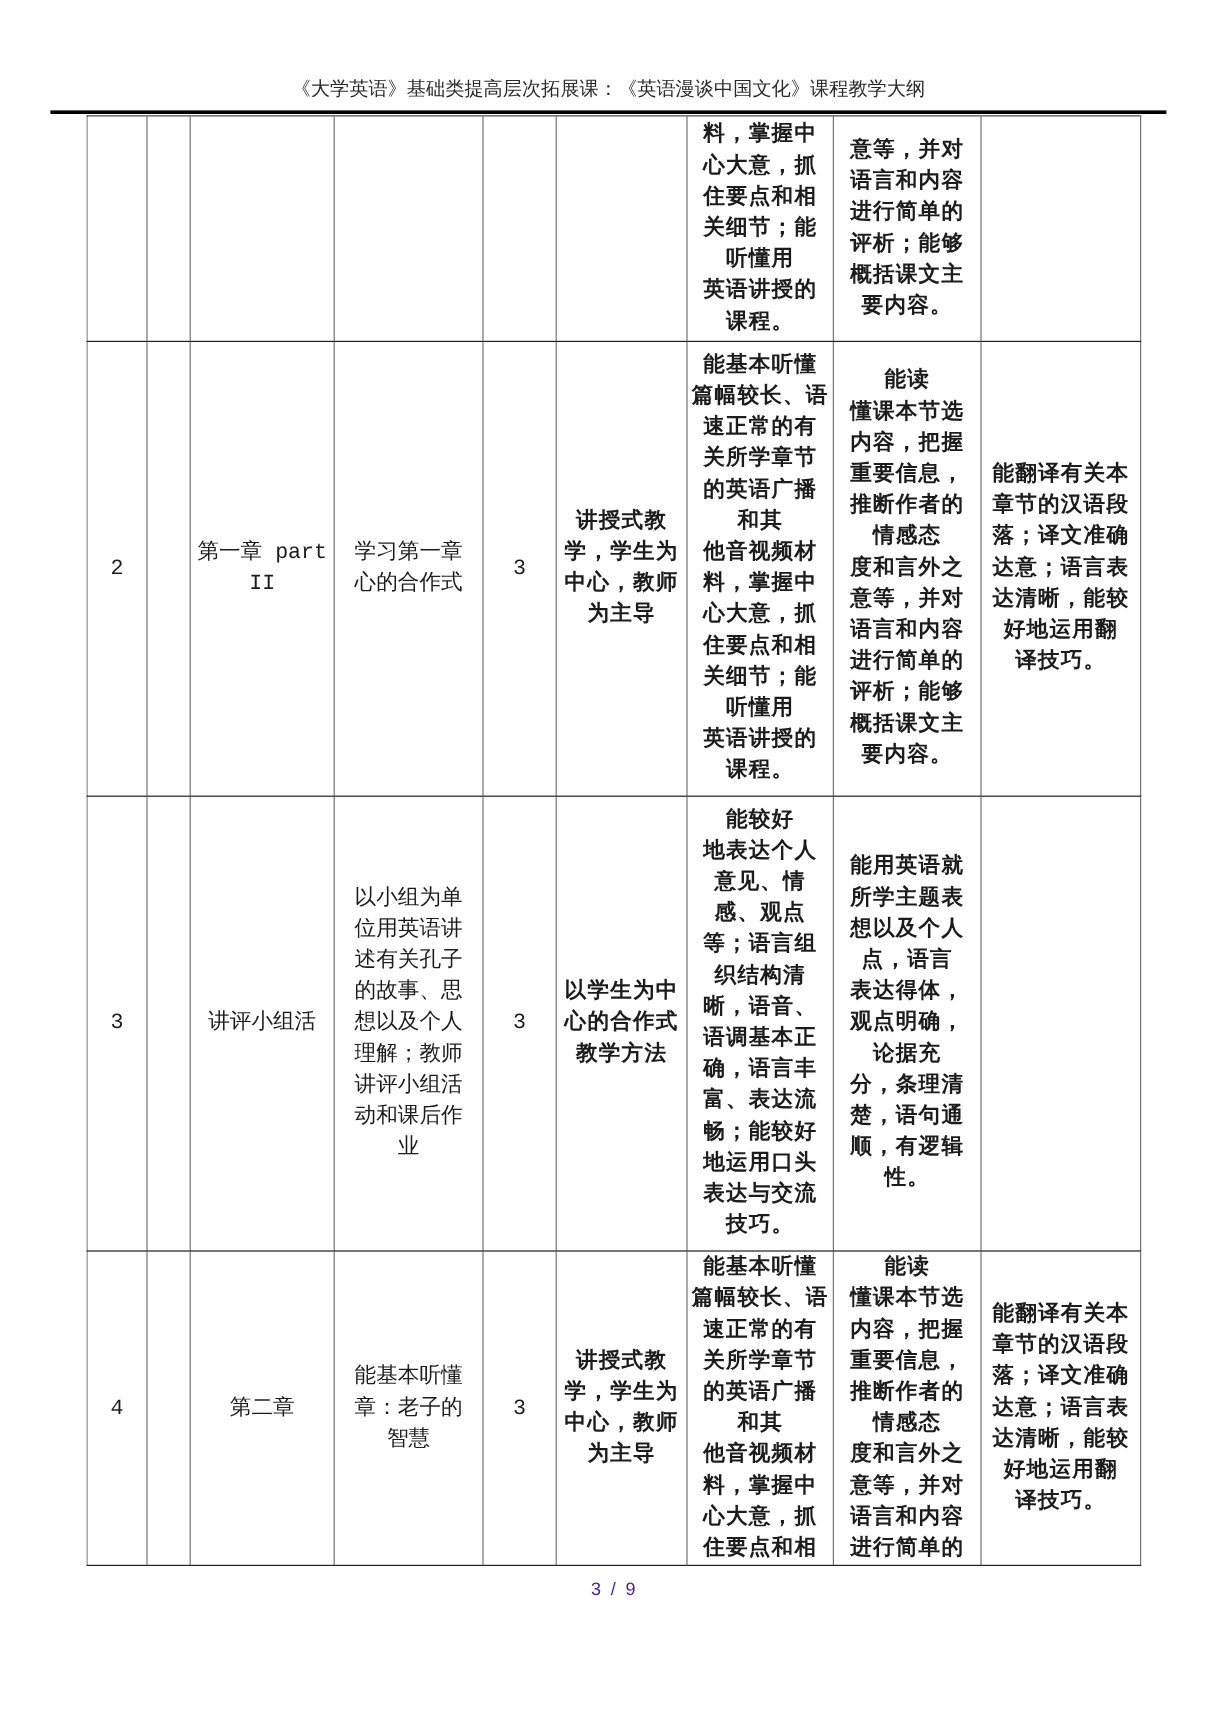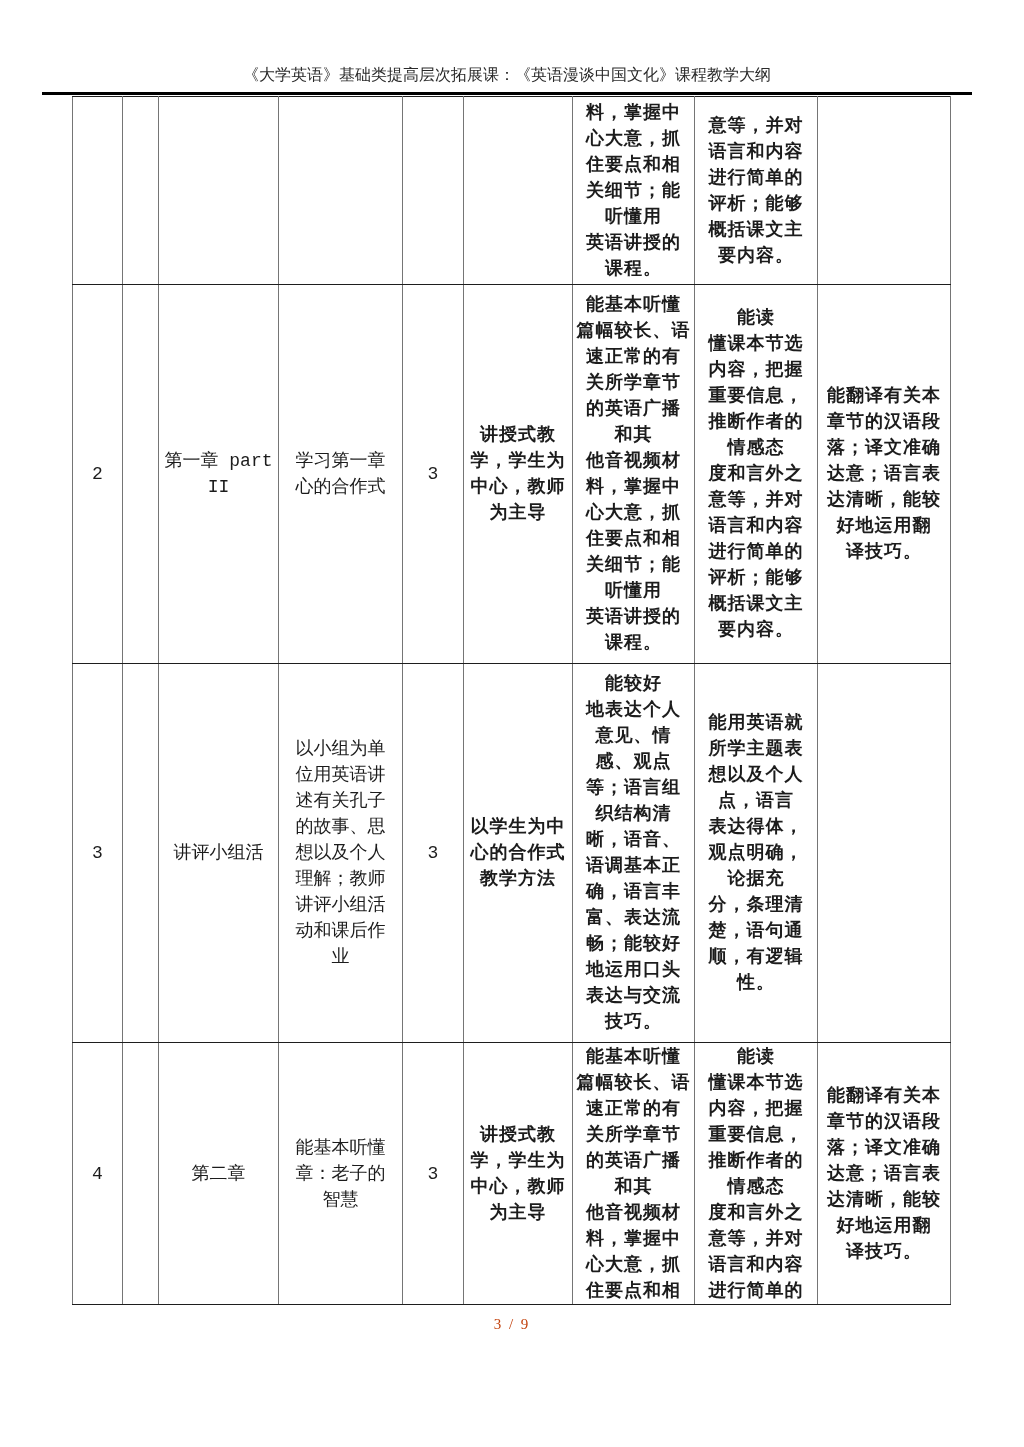--- a/index.html
+++ b/index.html
@@ -59,22 +59,22 @@
   tr.r2 { height: 379px; }
   tr.r3 { height: 379px; }
   tr.r4 { height: 260px; }
   .page-number {
     position: absolute;
     left: 0; top: 1316px;
     width: 100%;
     text-align: center;
     font-size: 15px;
     letter-spacing: 2px;
-    color: #c2410c;
-    font-family: Liberation Serif, serif;
+    color: #4c1d95;
+    font-family: Liberation Sans, sans-serif;
   }
 </style>
 </head>
 <body>
 
 <div class="doc-header">《大学英语》基础类提高层次拓展课：《英语漫谈中国文化》课程教学大纲</div>
 
 <div class="table-wrap">
   <table class="syllabus">
     <colgroup>

